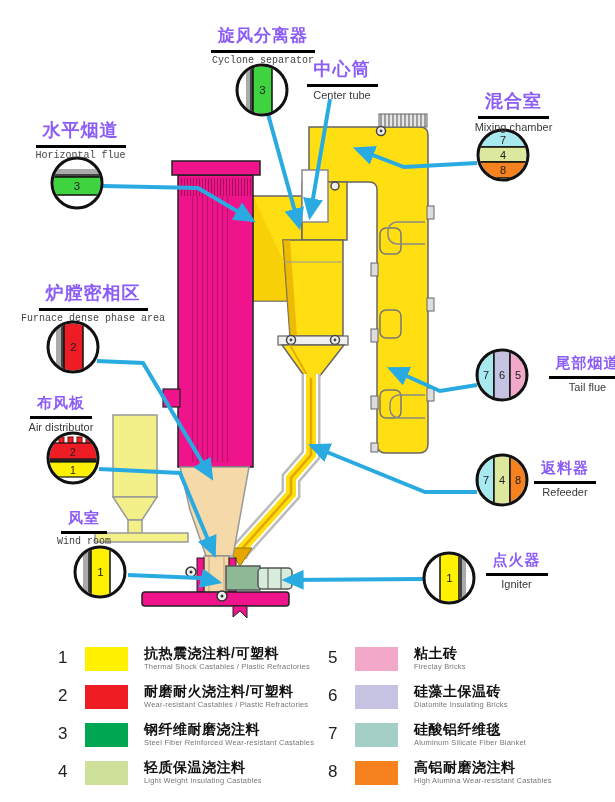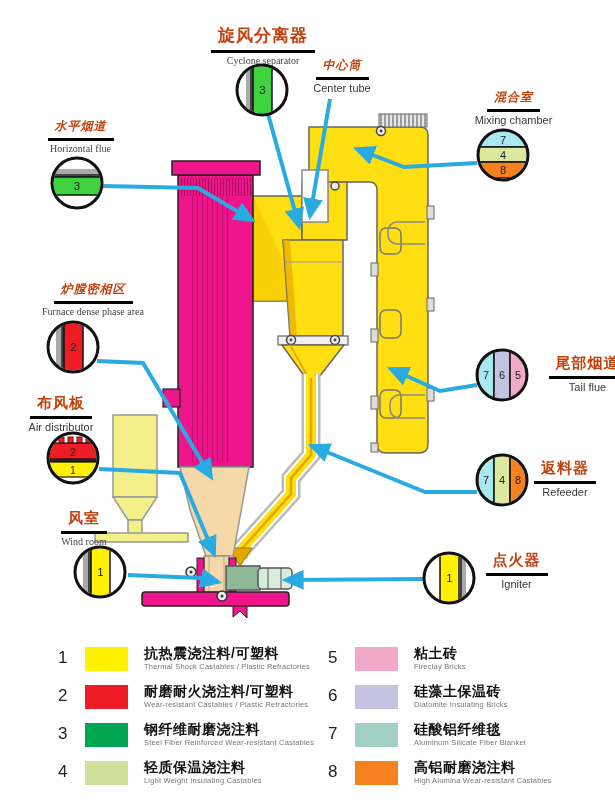--- a/index.html
+++ b/index.html
@@ -1,24 +1,24 @@
 <!DOCTYPE html>
 <html><head>
 <meta charset="utf-8">
 <style>
   html,body{margin:0;padding:0;background:#fff;}
   #stage{position:relative;width:615px;height:802px;background:#fff;overflow:hidden;
          font-family:"Liberation Sans",sans-serif;}
   #stage svg{position:absolute;left:0;top:0;}
   .callout{position:absolute;display:flex;flex-direction:column;align-items:center;white-space:nowrap;}
-  .zh{font-weight:bold;color:#c2410c;border-bottom:3px solid #000;padding:0 7px 3px 7px;letter-spacing:1px;}
+  .zh{font-weight:bold;color:#8b5cf6;border-bottom:3px solid #000;padding:0 7px 3px 7px;letter-spacing:1px;}
   .en{margin-top:2px;color:#3a3a3a;}
-  .f17{font-size:17px;} .f16{font-size:12px;font-style:italic;} .f15{font-size:15px;}
+  .f17{font-size:17px;} .f16{font-size:18px;} .f15{font-size:15px;}
   .en-s{font-size:11px;} 
-  .en-m{font-size:10px;font-family:Liberation Serif, serif;letter-spacing:0px;color:#444;}
+  .en-m{font-size:10px;font-family:Liberation Mono, monospace;letter-spacing:0px;color:#444;}
   .legend-col{position:absolute;display:flex;flex-direction:column;}
   .lrow{display:flex;align-items:flex-start;height:38px;}
   .lnum{width:22px;font-size:17px;color:#222;padding-top:3px;}
   .lswatch{width:43px;height:24px;margin-left:5px;margin-top:2px;}
   .ltext{margin-left:16px;}
   .lzh{font-size:14px;font-weight:bold;color:#111;line-height:1.15;letter-spacing:0.5px;}
   .len{font-size:7.5px;color:#777;margin-top:1px;letter-spacing:0.2px;}
   text{font-family:"Liberation Sans",sans-serif;}
 </style>
 </head>

